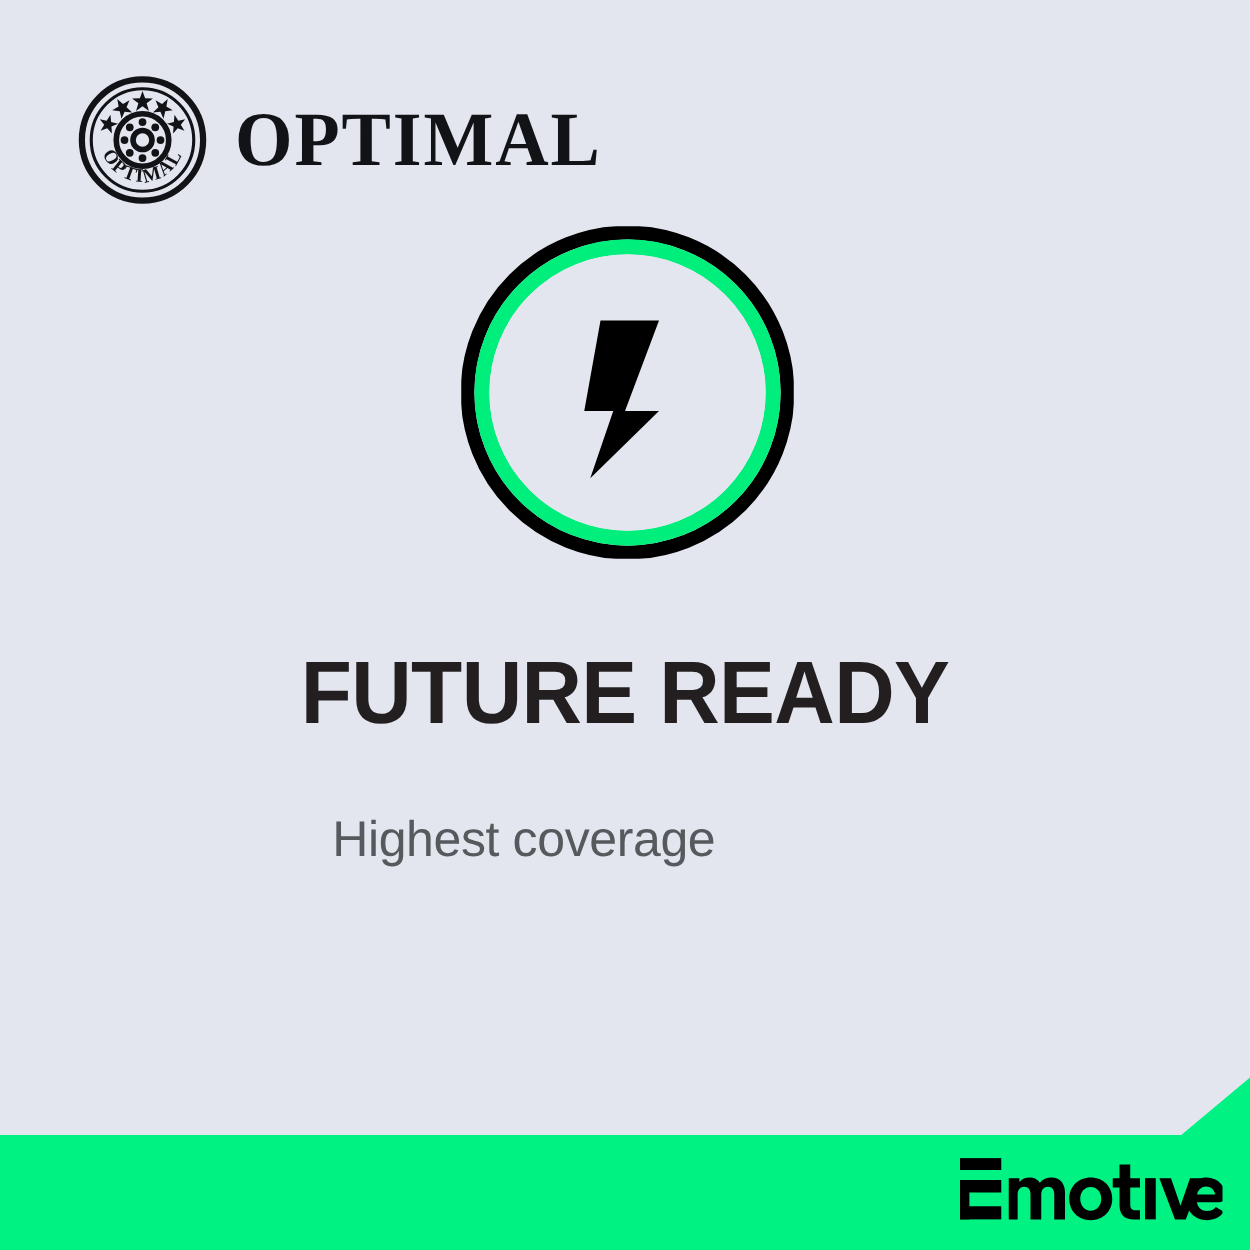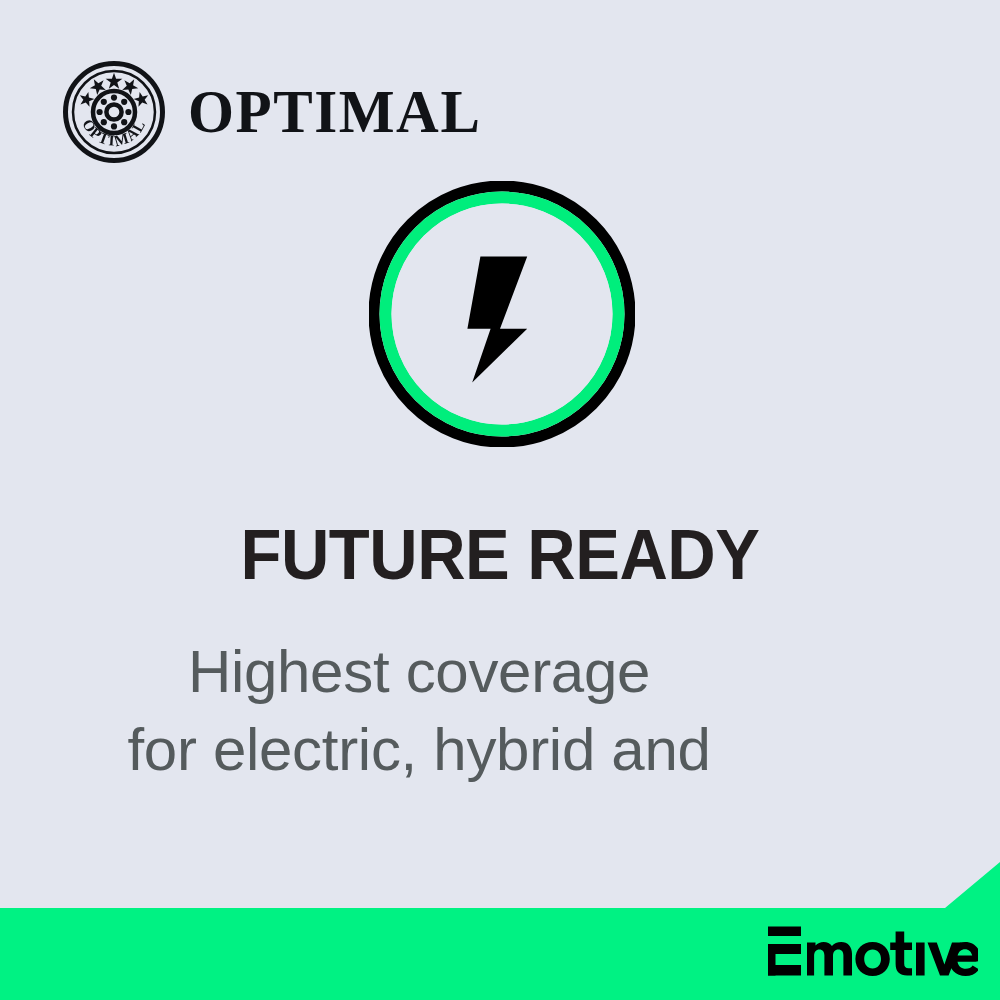--- a/index.html
+++ b/index.html
@@ -78,21 +78,21 @@
     transform-origin: center top;
   }
   .subhead {
     position: absolute;
     left: 0;
     top: 633px;
     width: 838px;
     text-align: center;
     font-family: "Liberation Sans", sans-serif;
     font-weight: 400;
-    font-size: 60px;
+    font-size: 40px;
     color: #555b5d;
     line-height: 78px;
     letter-spacing: -0.3px;
   }
   .subhead .line {
     display: block;
     white-space: nowrap;
   }
 
   
@@ -213,21 +213,20 @@
                  L131.0 147.8
                  Z"></path>
       </g>
     </svg>
   </div>
 
   <div class="headline">FUTURE READY</div>
 
   <div class="subhead">
     <span class="line">Highest coverage</span>
-    <span class="line">for electric, hybrid and</span>
   </div>
 
   <div class="footer-band">
     <svg viewBox="0 0 1000 140" xmlns="http://www.w3.org/2000/svg" preserveAspectRatio="none" aria-hidden="true">
 
       <path d="M0,48 L945,48 L1000,2 L1000,140 L0,140 Z" fill="#00F283"></path>
     </svg>
   </div>
 
   <div class="footer-logo">

